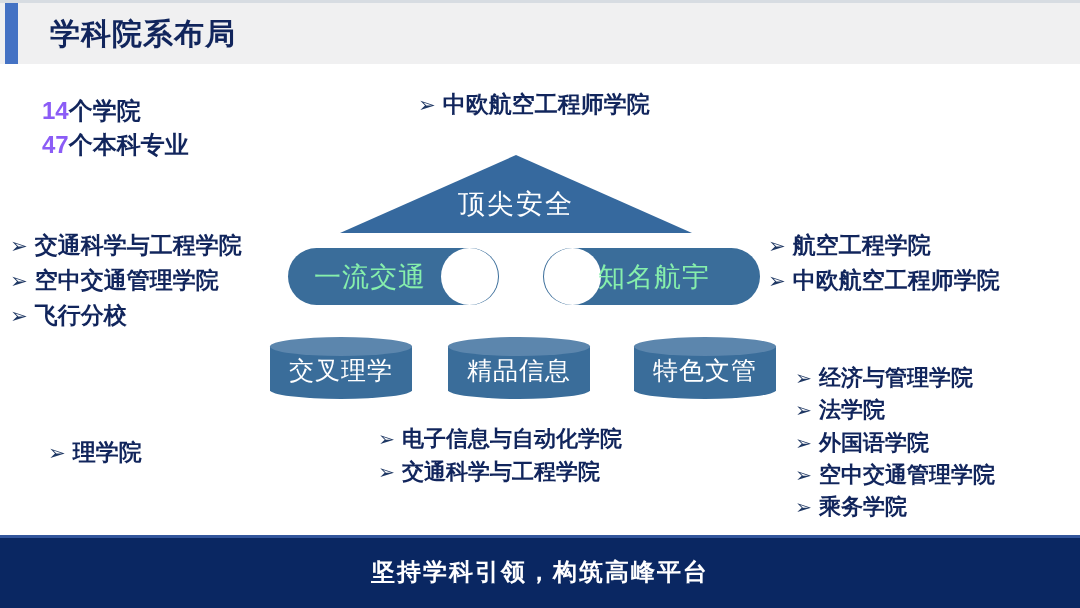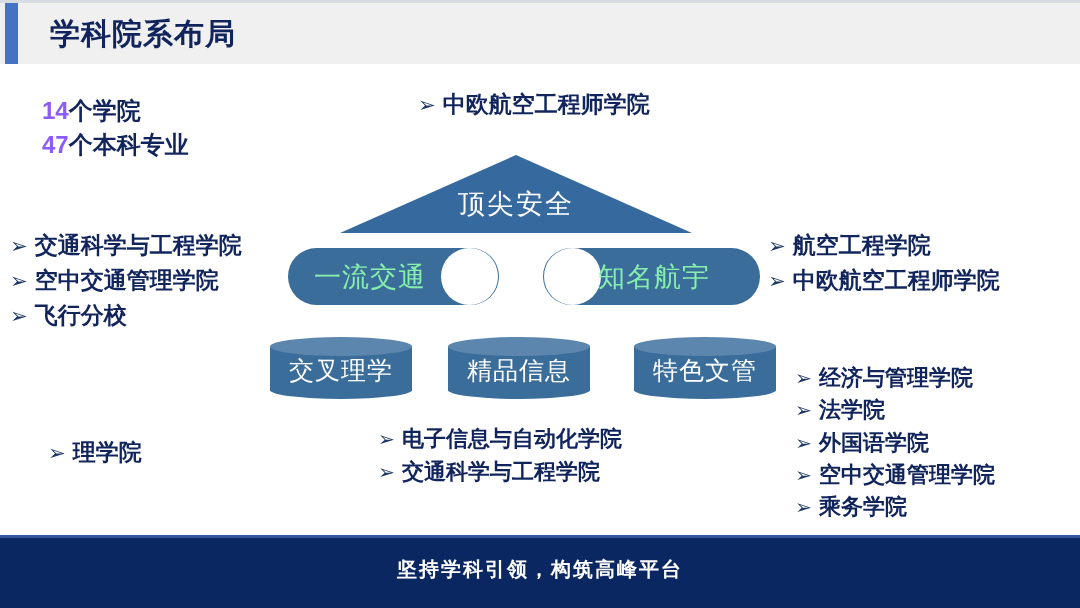--- a/index.html
+++ b/index.html
@@ -297,21 +297,21 @@
     width: 1080px;
     height: 3px;
     background: #33569c;
   }
   .footer-text {
     position: absolute;
     left: 0;
     top: 556px;
     width: 1080px;
     text-align: center;
-    font-size: 20px;
+    font-size: 24px;
     font-weight: bold;
     color: #ffffff;
     letter-spacing: 2px;
   }
 </style>
 </head>
 <body>
 
 <div id="slide">
 

